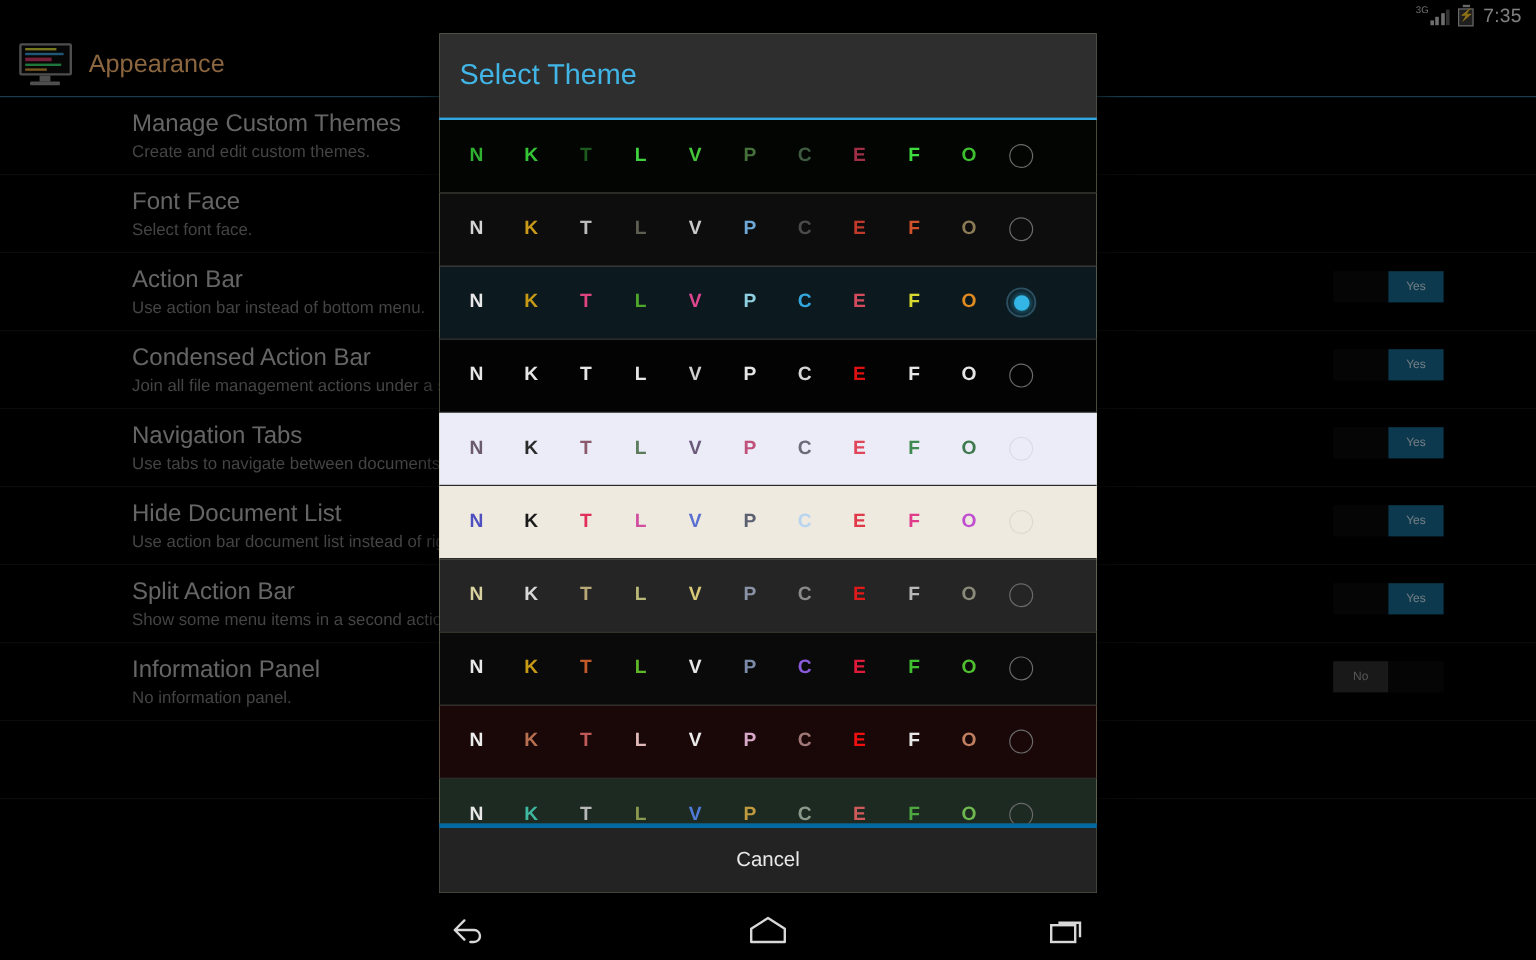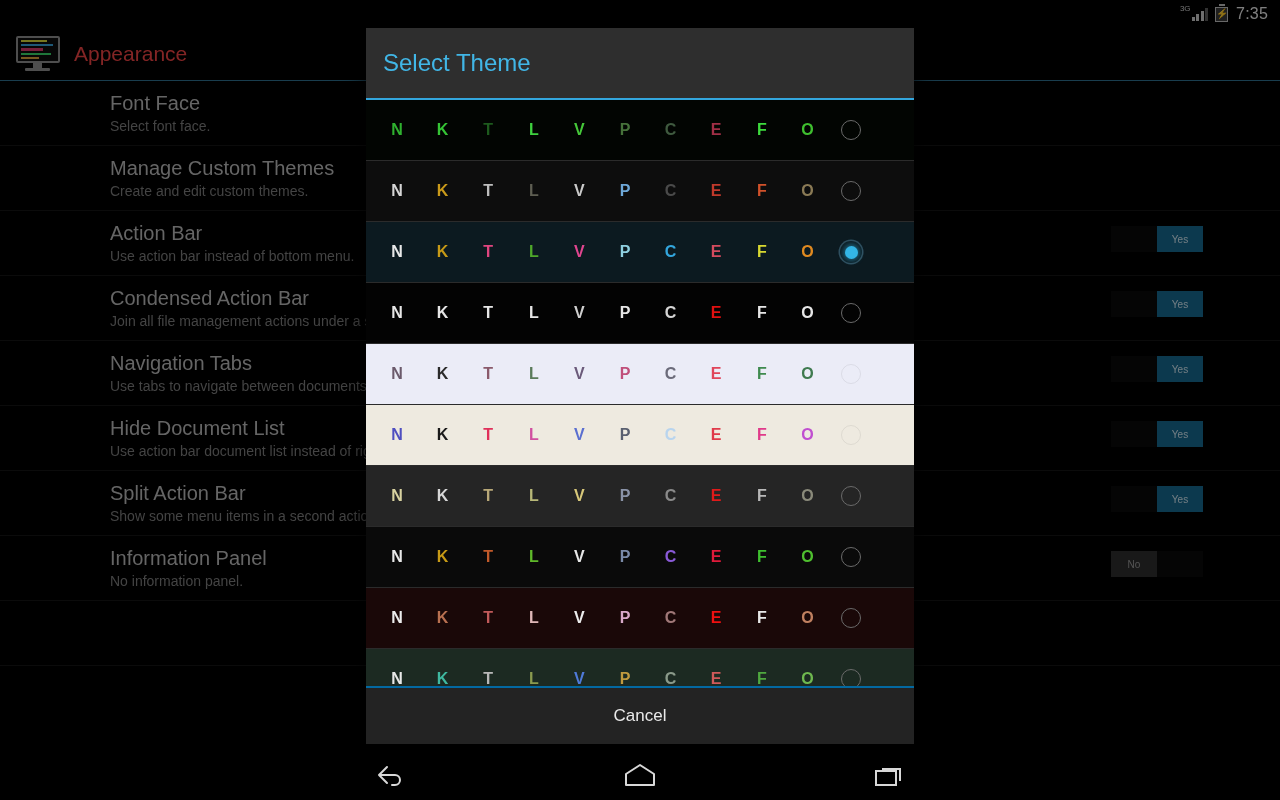--- a/index.html
+++ b/index.html
@@ -32,21 +32,21 @@
     position:absolute; left:0; top:28px; width:1280px; height:53px;
     display:flex; align-items:center; padding-left:16px; background:#000;
     border-bottom:1px solid #2f6f8f;
   }
   .appicon { width:44px; height:36px; position:relative; margin-right:14px; }
   .mon-screen{ position:absolute; left:0; top:0; width:44px; height:27px; background:#0e0e0e;
                border:2.5px solid #8e8e8e; border-radius:2px; overflow:hidden;}
   .mon-screen span{display:block; height:2.2px; margin:2px 3px 0 3px;}
   .mon-stand{position:absolute; left:17px; top:27px; width:9px; height:5px; background:#8e8e8e;}
   .mon-base{position:absolute; left:9px; top:32px; width:25px; height:3px; background:#8e8e8e; border-radius:1px;}
-  .apptitle{ color:#ef4444; font-size:21px; font-weight:400; }
+  .apptitle{ color:#fdba74; font-size:21px; font-weight:400; }
 
   
   .settings { position:absolute; left:0; top:81px; width:1280px; height:670px; overflow:hidden; }
   .srow { position:relative; height:65px; border-bottom:1px solid #141414; display:flex; align-items:center; }
   .scol { padding-left:110px; width:1100px; }
   .stitle { color:#b9b9b9; font-size:20px; line-height:24px; white-space:nowrap; }
   .ssub { color:#7c7c7c; font-size:14px; line-height:18px; margin-top:2px; white-space:nowrap; }
   .switch { position:absolute; right:77px; top:15px; width:92px; height:26px; display:flex; }
   .switch .half { flex:1; display:flex; align-items:center; justify-content:center;
                   font-size:10px; color:#8c9296; }
@@ -78,21 +78,21 @@
     position:absolute; top:50%; transform:translate(-50%,-50%);
     font-size:16px; font-weight:700; font-family:"Liberation Sans", sans-serif;
   }
   .radio { position:absolute; left:851px; top:50%; transform:translate(-50%,-50%);
            width:20px; height:20px; border-radius:50%; border:1.5px solid #6a6a6a; }
   .radio.sel { border:none; background:transparent; width:22px; height:22px;
                display:flex; align-items:center; justify-content:center;
                box-shadow:0 0 0 1.5px #2f4d5c; }
   .radio.sel:after { content:""; width:13px; height:13px; border-radius:50%;
                      background:#33b5e5; box-shadow:0 0 5px 2px rgba(51,181,229,0.45); }
-  .dlg-footer { height:58px; background:#232323; border-top:2px solid #0369a1;
+  .dlg-footer { height:58px; background:#232323; border-top:4px solid #0369a1;
                 display:flex; align-items:center; justify-content:center; }
   .dlg-footer span { color:#e9e9e9; font-size:17px; }
 
   
   .navbar { position:absolute; left:0; bottom:0; width:1280px; height:50px; background:#000;
             display:flex; align-items:center; justify-content:center; gap:190px; }
   .navbtn { width:60px; height:40px; display:flex; align-items:center; justify-content:center; }
 </style>
 </head>
 <body>
@@ -125,28 +125,28 @@
       </div>
       <div class="mon-stand"></div>
         <div class="mon-base"></div>
     </div>
     <div class="apptitle">Appearance</div>
   </div>
 
   <div class="settings" id="settings-list">
       <div class="srow">
         <div class="scol">
+          <div class="stitle">Manage Custom Themes</div>
+          <div class="ssub">Create and edit custom themes.</div>
+        </div>
+      </div>
+      <div class="srow">
+        <div class="scol">
           <div class="stitle">Font Face</div>
           <div class="ssub">Select font face.</div>
-        </div>
-      </div>
-      <div class="srow">
-        <div class="scol">
-          <div class="stitle">Manage Custom Themes</div>
-          <div class="ssub">Create and edit custom themes.</div>
         </div>
       </div>
       <div class="srow">
         <div class="scol">
           <div class="stitle">Action Bar</div>
           <div class="ssub">Use action bar instead of bottom menu.</div>
         </div>
         <div class="switch">
           <div class="half blank"></div>
           <div class="half on">Yes</div>

